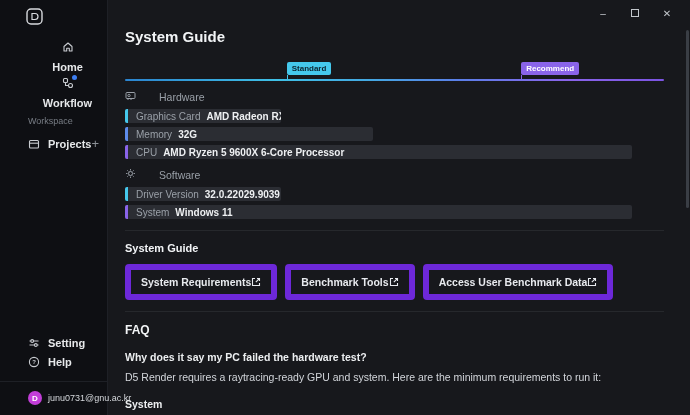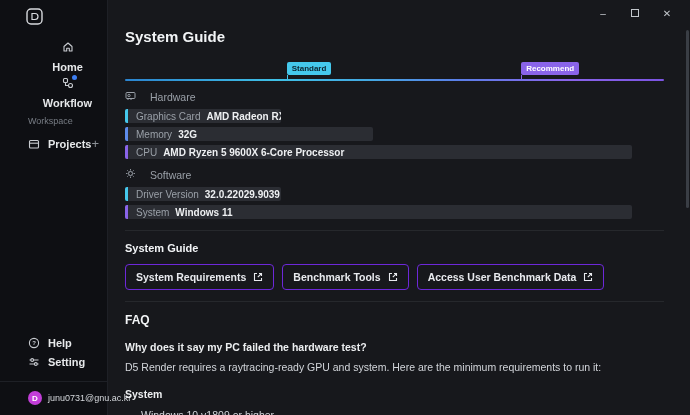--- a/index.html
+++ b/index.html
@@ -42,32 +42,32 @@
 
   .meter { position:relative; margin-top:12px; height:24px; }
   .marker { position:absolute; top:0; }
   .marker-badge { display:inline-block; font-size:8px; font-weight:bold; padding:2px 5px; border-radius:2px; color:#0c2530; }
   .marker.m1 .marker-badge { color:#0c2530; }
   .marker.m2 .marker-badge { color:#ffffff; }
   .marker-tick { width:1px; height:6px; margin-top:0; }
   .meter-line { position:absolute; left:0; right:0; bottom:0; height:2px; border-radius:1px;
                 background:linear-gradient(90deg,#2b84cf 0%,#3fc0e6 28%,#44a9e2 45%,#5b7fe8 62%,#8a64e9 82%,#7b54e2 100%); }
 
-  .sec-header { display:flex; align-items:center; gap:14px; margin-top:9px; font-size:10.5px; color:#9aa0a8; }
+  .sec-header { display:flex; align-items:center; gap:23px; margin-top:9px; font-size:10.5px; color:#9aa0a8; }
   .bars { margin-top:6px; }
   .bar-row { display:flex; align-items:center; height:14px; background:#2b2d33; border-radius:2px;
              margin-bottom:4px; overflow:hidden; position:relative; }
   .accent { position:absolute; left:0; top:0; bottom:0; width:3px; }
   .bar-label { margin-left:11px; font-size:10px; color:#9aa0a8; white-space:nowrap; }
   .bar-value { margin-left:6px; font-size:10px; font-weight:bold; color:#eef0f2; white-space:nowrap; }
 
   .divider { border-top:1px solid #26282c; margin-top:11px; }
   .guide-title { margin-top:11px; font-size:11px; font-weight:bold; color:#f2f4f6; }
   .guide-buttons { display:flex; gap:8px; margin-top:10px; }
-  .guide-btn { display:inline-flex; align-items:center; gap:7px; padding:6px 10px; border:1px solid #6d28d9;
+  .guide-btn { display:inline-flex; align-items:center; padding:6px 10px; border:6px solid #6d28d9;
                border-radius:4px; background:transparent; color:#e8eaee; font-size:10.5px; font-weight:bold;
                font-family:"Liberation Sans", sans-serif; cursor:pointer; }
 
   .faq-title { margin-top:11px; font-size:12px; font-weight:bold; color:#f2f4f6; }
   .faq-q { margin-top:14px; font-size:10.5px; font-weight:bold; color:#eceef0; }
   .faq-a { margin-top:8px; font-size:10.5px; color:#d2d5da; }
   .faq-subhead { margin-top:15px; font-size:10.5px; font-weight:bold; color:#eceef0; }
   .faq-list { margin:8px 0 0 16px; }
   .faq-list li { font-size:10.5px; color:#d2d5da; line-height:1.5; list-style-type:disc; }
 
@@ -129,35 +129,35 @@
     <span>Projects</span>
     <span class="grow"></span>
     <span class="plus">+</span>
   </div>
 
   <div class="side-spacer"></div>
 
   <div class="footer-item">
     <span class="nav-icon">
       <svg width="12" height="12" viewBox="0 0 12 12">
-          <circle cx="6" cy="6" r="4.6" fill="none" stroke="#c9ccd1" stroke-width="1.1"></circle>
-          <text x="6" y="8.2" text-anchor="middle" font-size="6" fill="#c9ccd1" font-family="Liberation Sans, sans-serif">?</text>
-        </svg>
-    </span>
-    <span>Help</span>
-  </div>
-  <div class="footer-item">
-    <span class="nav-icon">
-      <svg width="12" height="12" viewBox="0 0 12 12">
           <path d="M1.5 4 H10.5 M1.5 8 H10.5" stroke="#c9ccd1" stroke-width="1.1"></path>
           <circle cx="4.2" cy="4" r="1.4" fill="#0e0f13" stroke="#c9ccd1" stroke-width="1.1"></circle>
           <circle cx="7.8" cy="8" r="1.4" fill="#0e0f13" stroke="#c9ccd1" stroke-width="1.1"></circle>
         </svg>
     </span>
     <span>Setting</span>
+  </div>
+  <div class="footer-item">
+    <span class="nav-icon">
+      <svg width="12" height="12" viewBox="0 0 12 12">
+          <circle cx="6" cy="6" r="4.6" fill="none" stroke="#c9ccd1" stroke-width="1.1"></circle>
+          <text x="6" y="8.2" text-anchor="middle" font-size="6" fill="#c9ccd1" font-family="Liberation Sans, sans-serif">?</text>
+        </svg>
+    </span>
+    <span>Help</span>
   </div>
 
   <div class="account">
     <span class="avatar" style="background: rgb(194, 62, 216);">D</span>
     <span class="email">junu0731@gnu.ac.kr</span>
   </div>
 </div>
 
 <div class="main">
   <div class="page-title">System Guide</div>

